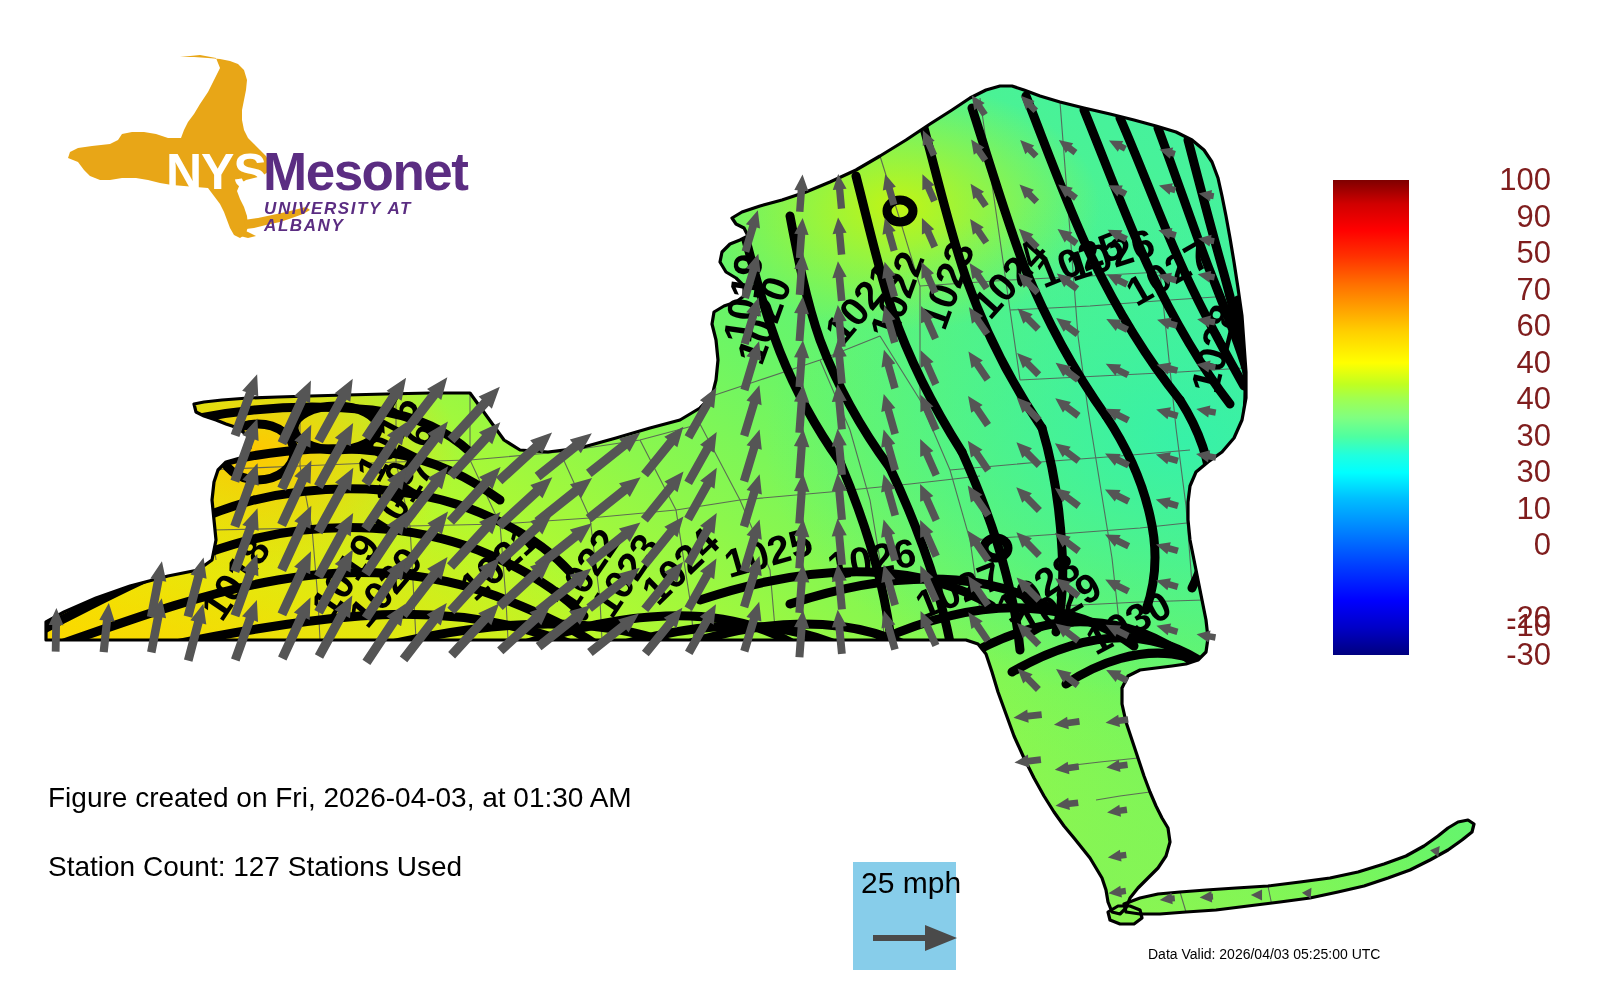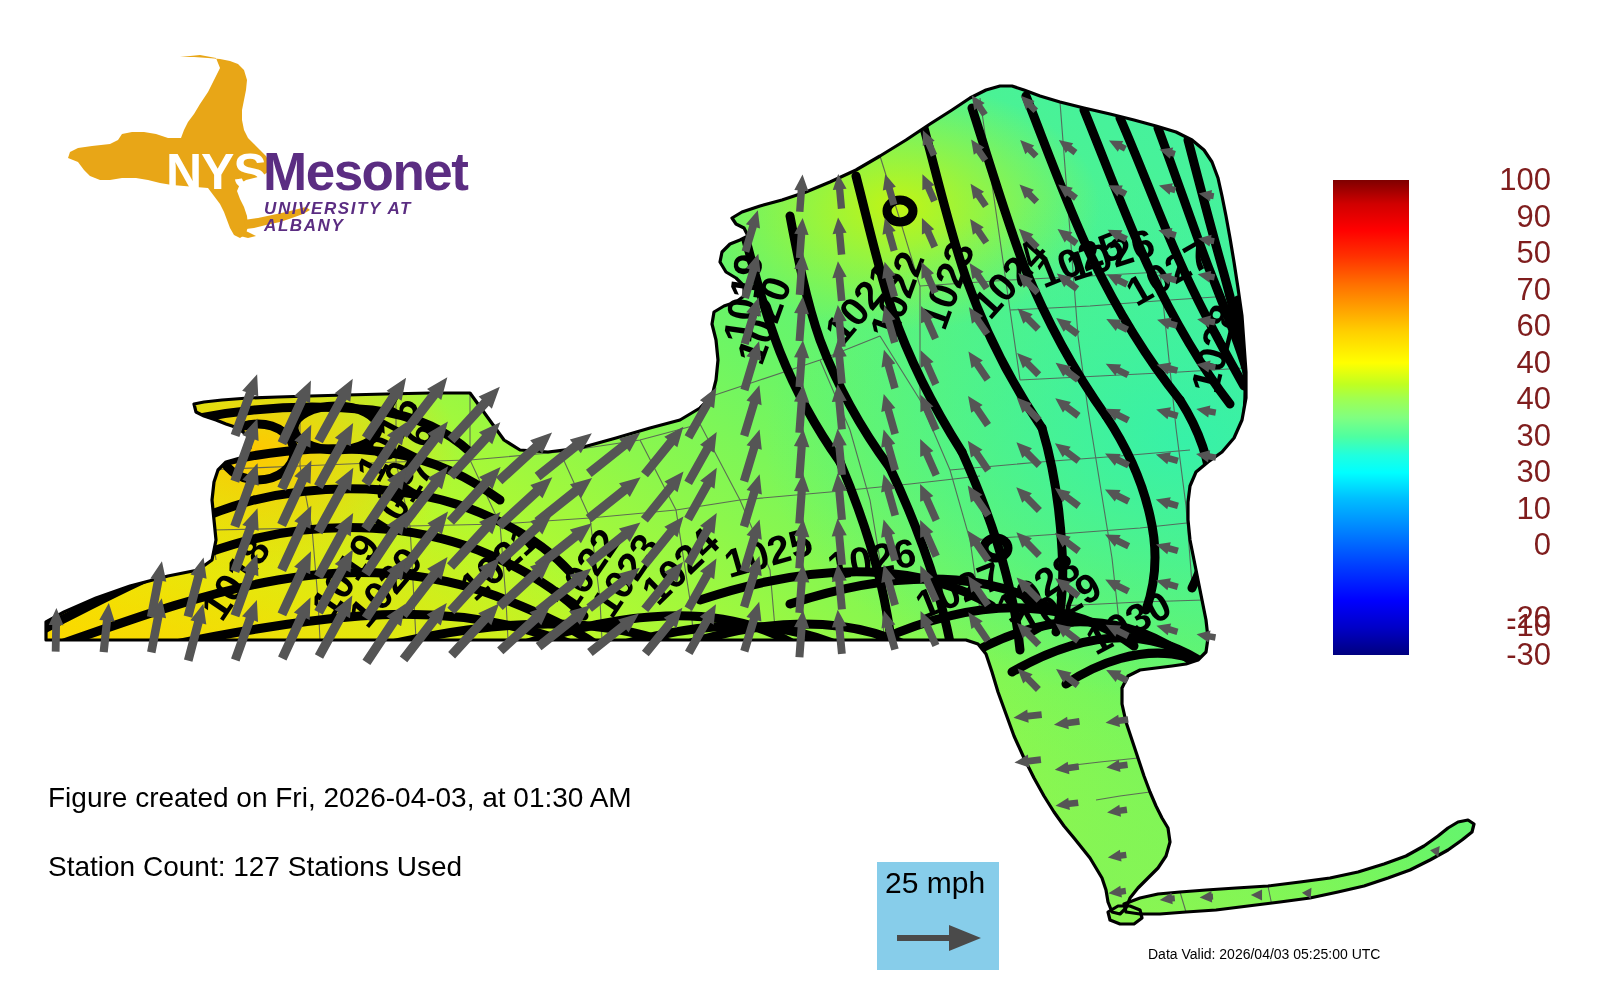--- a/index.html
+++ b/index.html
@@ -131,23 +131,23 @@
     white-space: nowrap;
     line-height: 1;
   }
   #caption-0 { top: 726px; }
   #caption-1 { top: 784px; }
   #caption-2 { top: 853px; }
 
   
   #wind-legend {
     position: absolute;
-    left: 877px;
+    left: 853px;
     top: 862px;
-    width: 122px;
+    width: 103px;
     height: 108px;
     background: #87cdea;
   }
   #wind-legend-label {
     position: absolute;
     left: 8px;
     top: 6px;
     font-size: 30px;
     color: #000000;
     font-family: "Liberation Sans", sans-serif;

